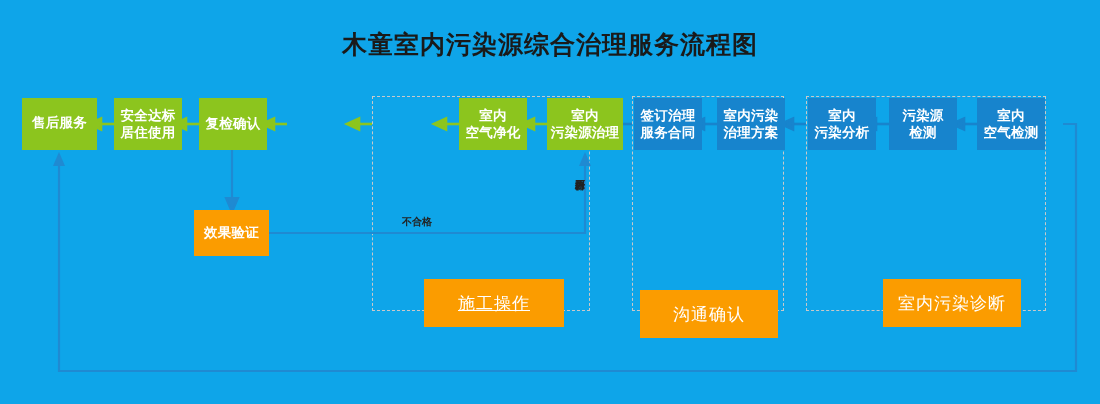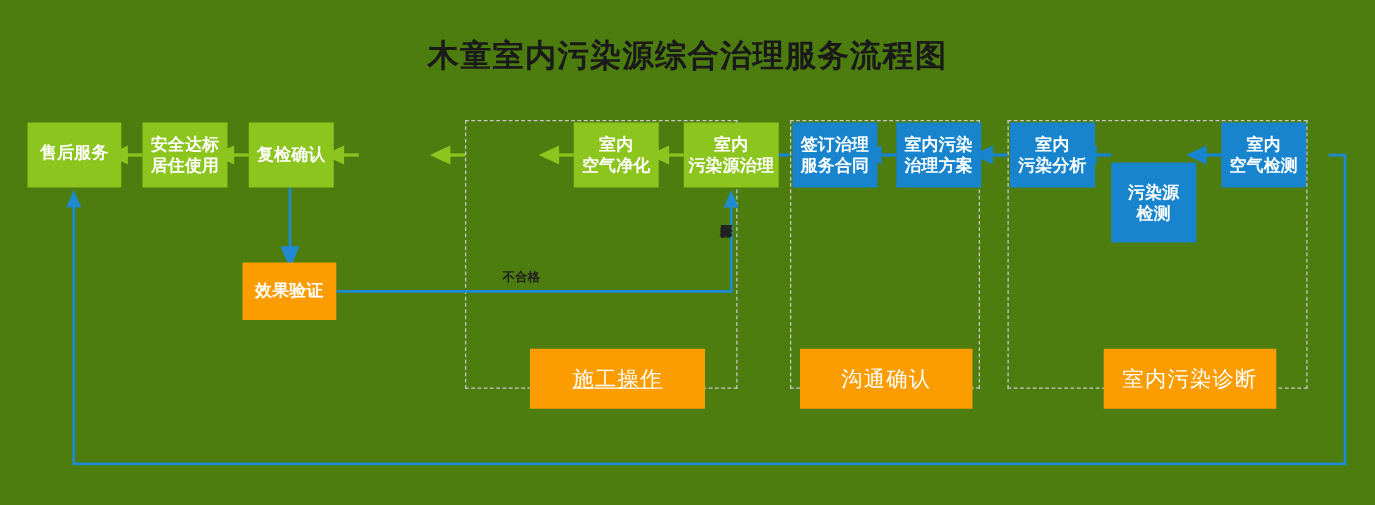--- a/index.html
+++ b/index.html
@@ -7,21 +7,21 @@
     padding: 0;
     background: #ffffff;
   }
   body {
     font-family: "Liberation Sans", "DejaVu Sans", sans-serif;
   }
   #canvas {
     position: relative;
     width: 1100px;
     height: 404px;
-    background: #4d7c0f;
+    background: #0ea5e9;
     overflow: hidden;
   }
   #title {
     position: absolute;
     left: 0;
     top: 28px;
     width: 1100px;
     text-align: center;
     font-size: 25px;
     font-weight: bold;
@@ -185,42 +185,42 @@
     </div>
   </div>
 
   <div class="node blue" style="left:808px; top:98px; width:68px; height:52px;">
     <div>
       <span class="txt">室内</span>
       <span class="txt">污染分析</span>
     </div>
   </div>
 
-  <div class="node blue" style="left:889px; top:98px; width:68px; height:64px;margin-top:32px;">
+  <div class="node blue" style="left:889px; top:98px; width:68px; height:52px;">
     <div>
       <span class="txt">污染源</span>
       <span class="txt">检测</span>
     </div>
   </div>
 
   <div class="node blue" style="left:977px; top:98px; width:68px; height:52px;">
     <div>
       <span class="txt">室内</span>
       <span class="txt">空气检测</span>
     </div>
   </div>
 
   <div class="node orange" style="left:194px; top:210px; width:75px; height:46px;">
     <span class="txt">效果验证</span>
   </div>
 
   <div class="seclabel" style="left:424px; top:279px; width:140px; height:48px;text-decoration:underline;">
     <span>施工操作</span>
   </div>
-  <div class="seclabel" style="left:640px; top:279px; width:138px; height:48px;">
+  <div class="seclabel" style="left:640px; top:290px; width:138px; height:48px;">
     <span>沟通确认</span>
   </div>
   <div class="seclabel" style="left:883px; top:279px; width:138px; height:48px;">
     <span>室内污染诊断</span>
   </div>
 
   <div class="edgelabel" style="left:402px; top:215px;">不合格</div>
 
   <div class="edgelabel vert" style="left:574px; top:172px; height:56px;">分析原因</div>
 

